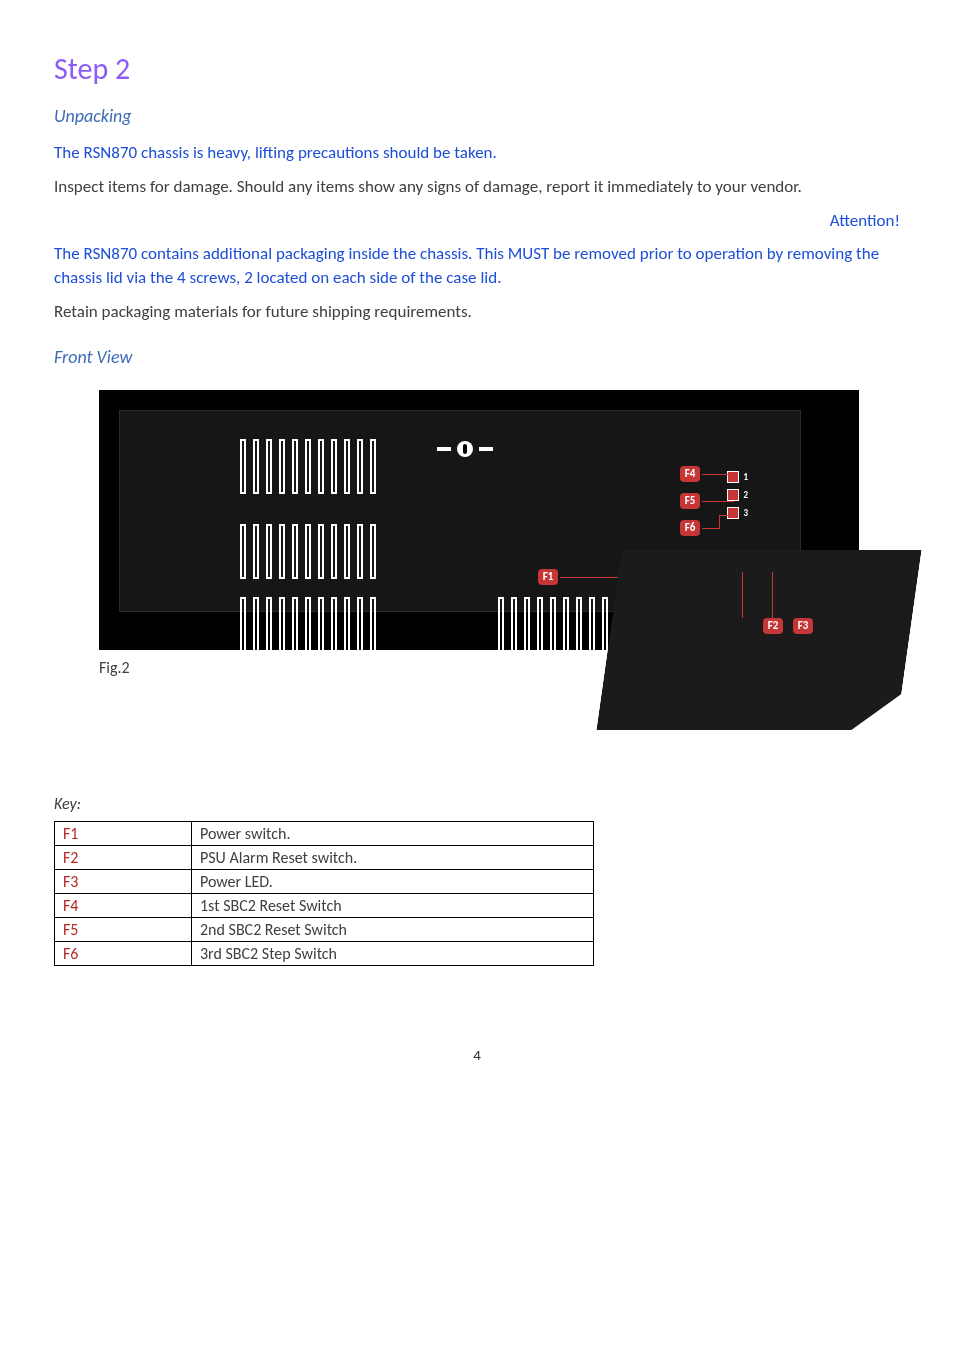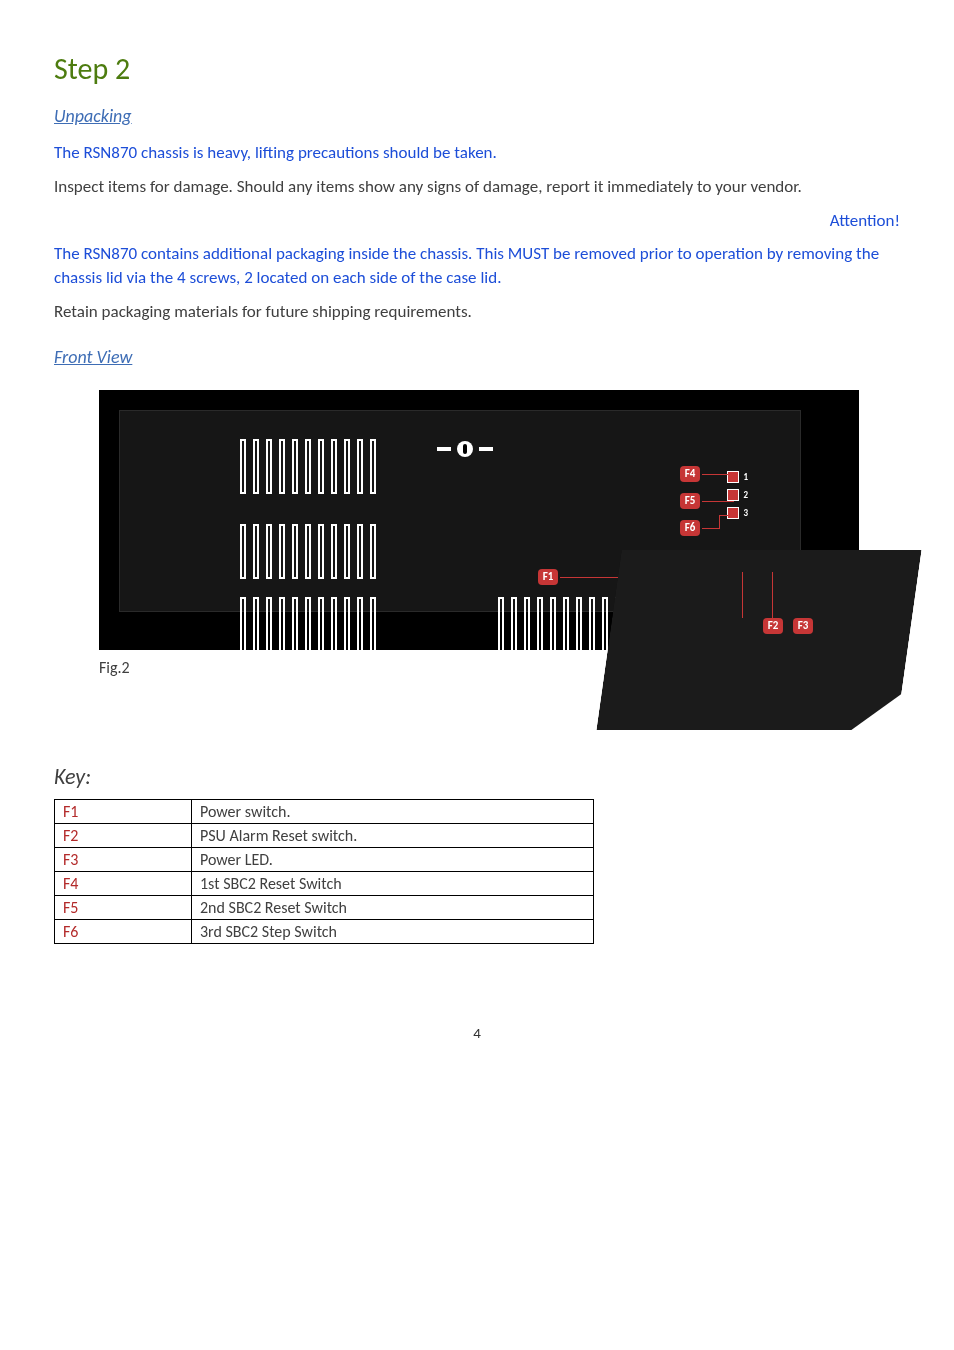--- a/index.html
+++ b/index.html
@@ -7,30 +7,29 @@
     padding: 50px 54px 40px 54px;
     font-family: "Calibri", "Segoe UI", sans-serif;
     color: #404040;
     width: 954px;
     box-sizing: border-box;
     background: #fff;
   }
   h1.step {
     font-size: 30px;
     font-weight: 400;
-    color: #4d7c0f;
+    color: #8b5cf6;
     margin: 0 0 18px 0;
   }
   h2.section {
     font-size: 18px;
     font-style: italic;
     font-weight: 400;
     color: #3e6db5;
     margin: 0 0 14px 0;
-    text-decoration: underline;
   }
   p { margin: 0 0 10px 0; font-size: 17px; line-height: 1.4; }
   .warn { color: #1d4ed8; }
   .center { text-align: right; }
   .figwrap { position: relative; margin: 22px 0 10px 45px; width: 760px; }
   .chassis {
     background: #000;
     width: 760px;
     height: 260px;
     position: relative;
@@ -88,21 +87,21 @@
   .figcap { text-align:left; font-size:16px; margin-top:8px; }
   .extension {
     position:absolute;
     right:-50px; top:160px;
     width:300px; height:180px;
     background:#1b1b1b;
     transform: skewX(-8deg);
     clip-path: polygon(0 0, 100% 0, 100% 80%, 85% 100%, 0 100%);
   }
   .ext-callouts { position:absolute; right:46px; top:228px; display:flex; gap:10px; z-index:5;}
-  .keyhead { font-style:italic; font-size:22px; margin-top:85px; margin-bottom:6px;}
+  .keyhead { font-style:italic; font-size:16px; margin-top:116px; margin-bottom:6px;}
   table.key {
     border-collapse: collapse;
     width: 540px;
   }
   table.key td {
     border: 1px solid #000;
     padding: 2px 8px;
     font-size: 16px;
   }
   table.key td.k { width: 120px; color:#b32a2a; }

